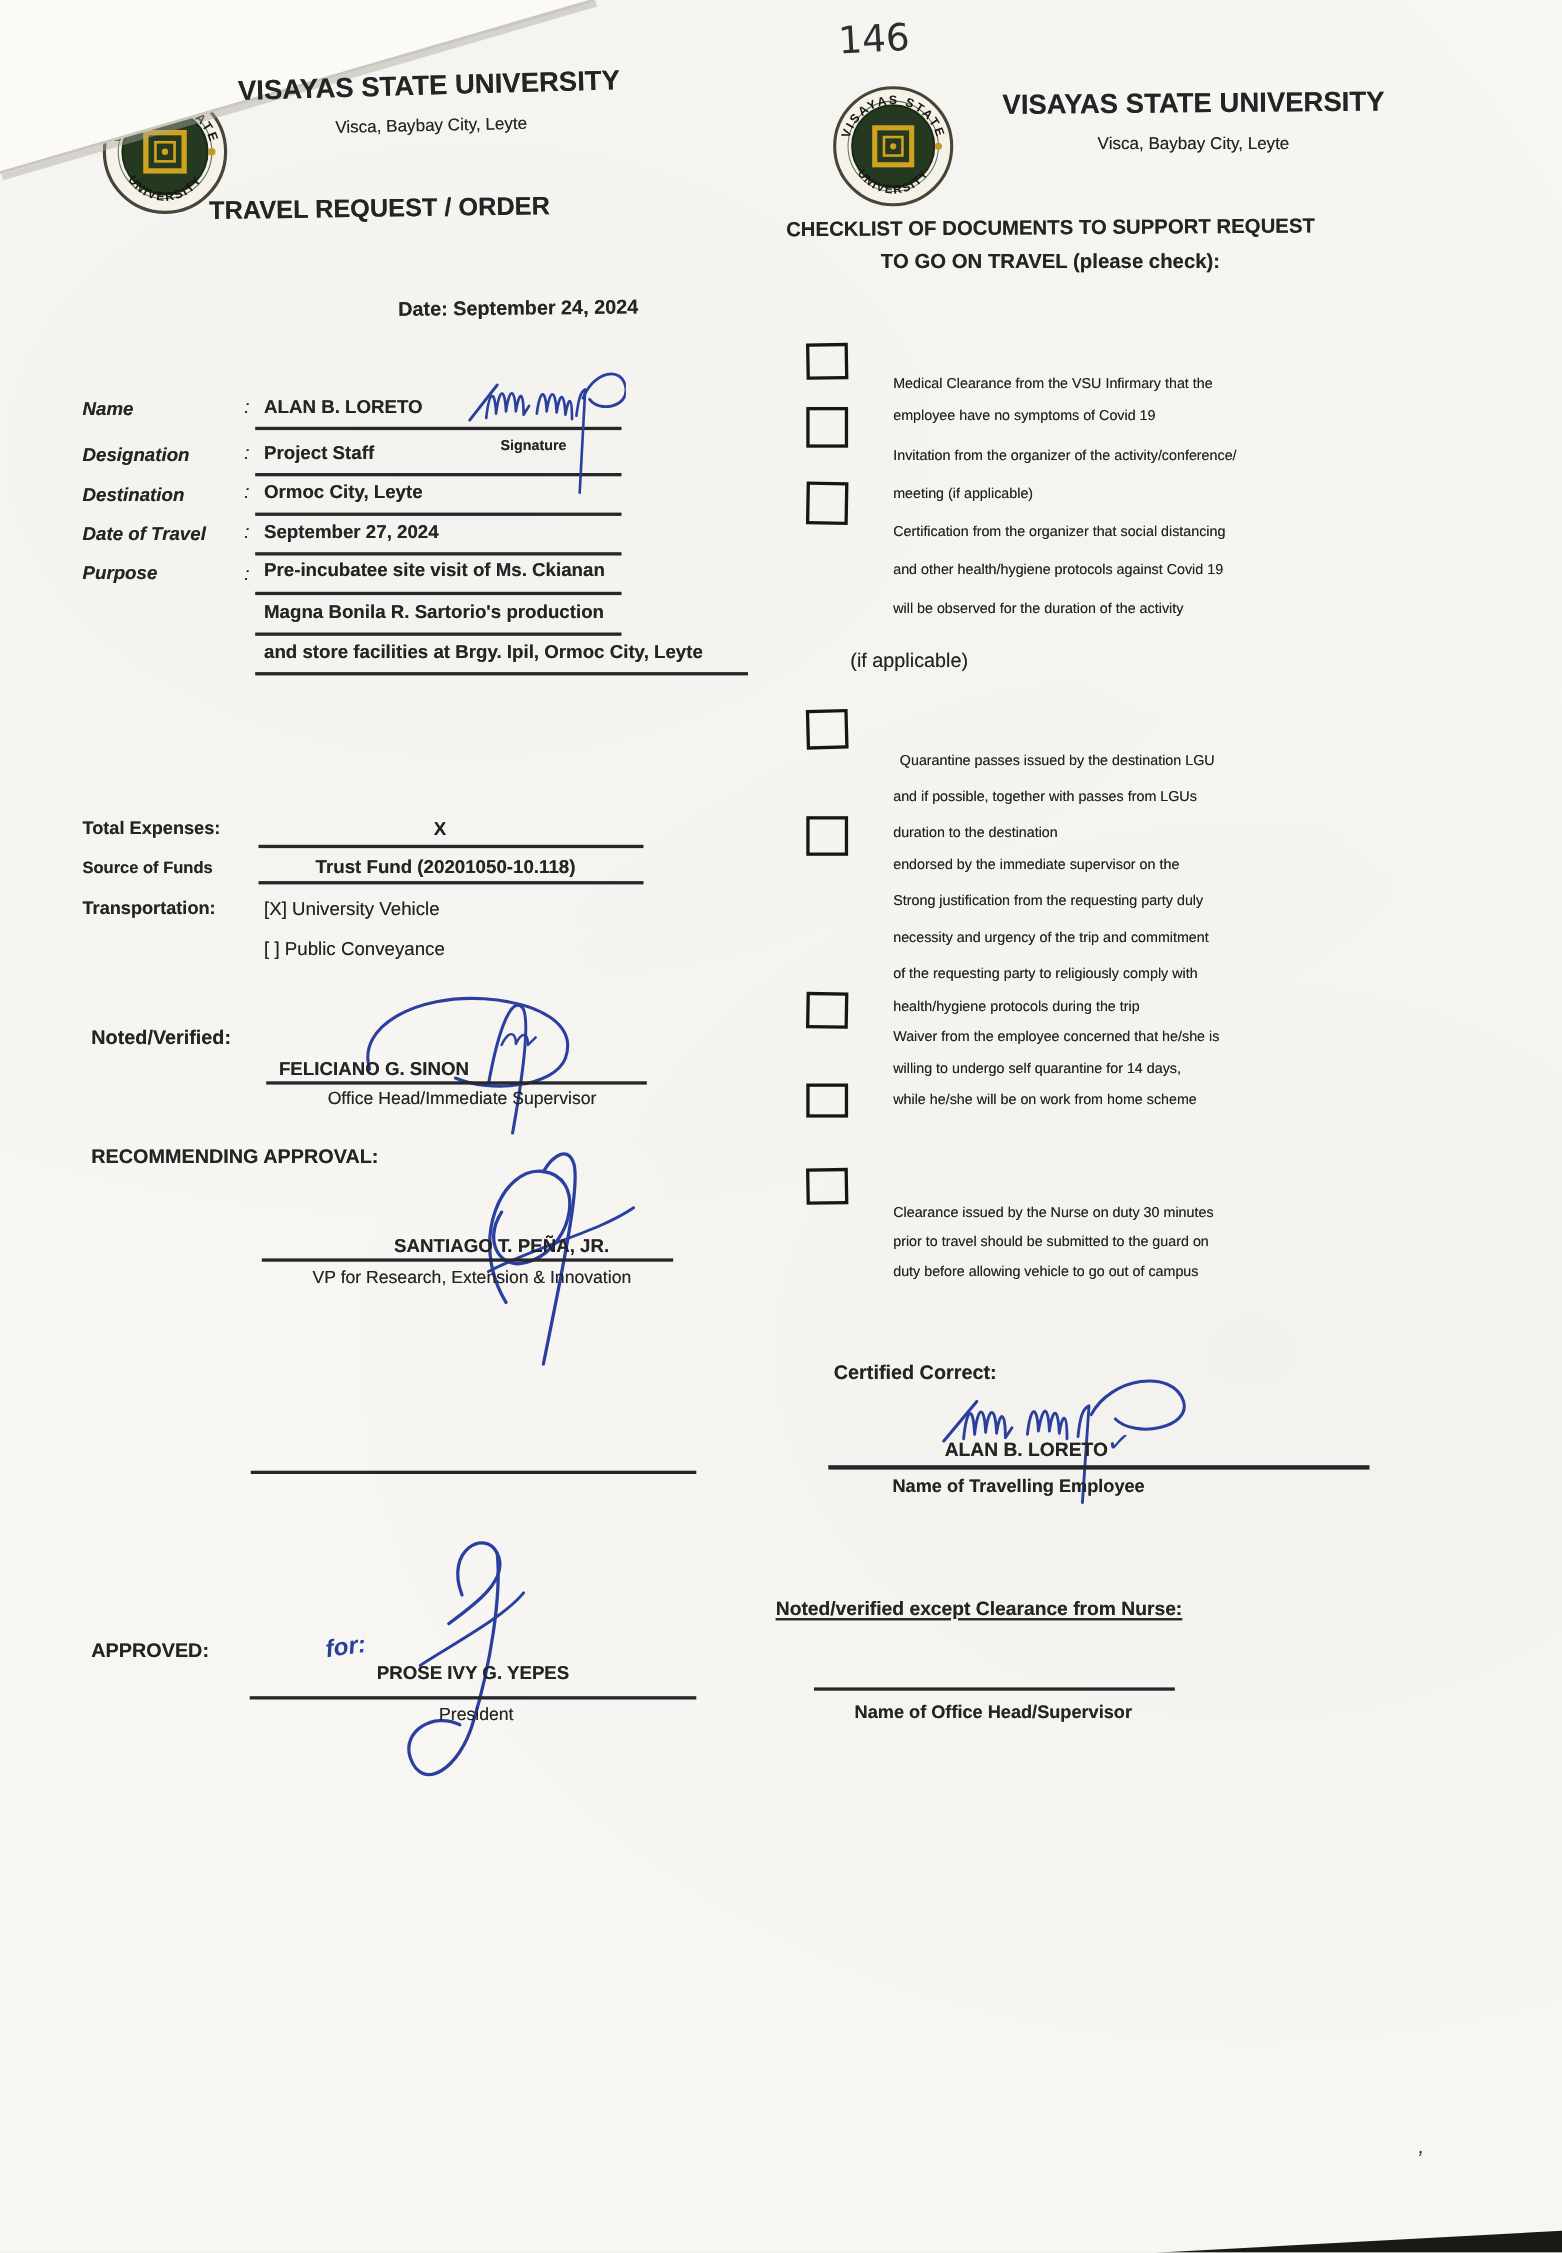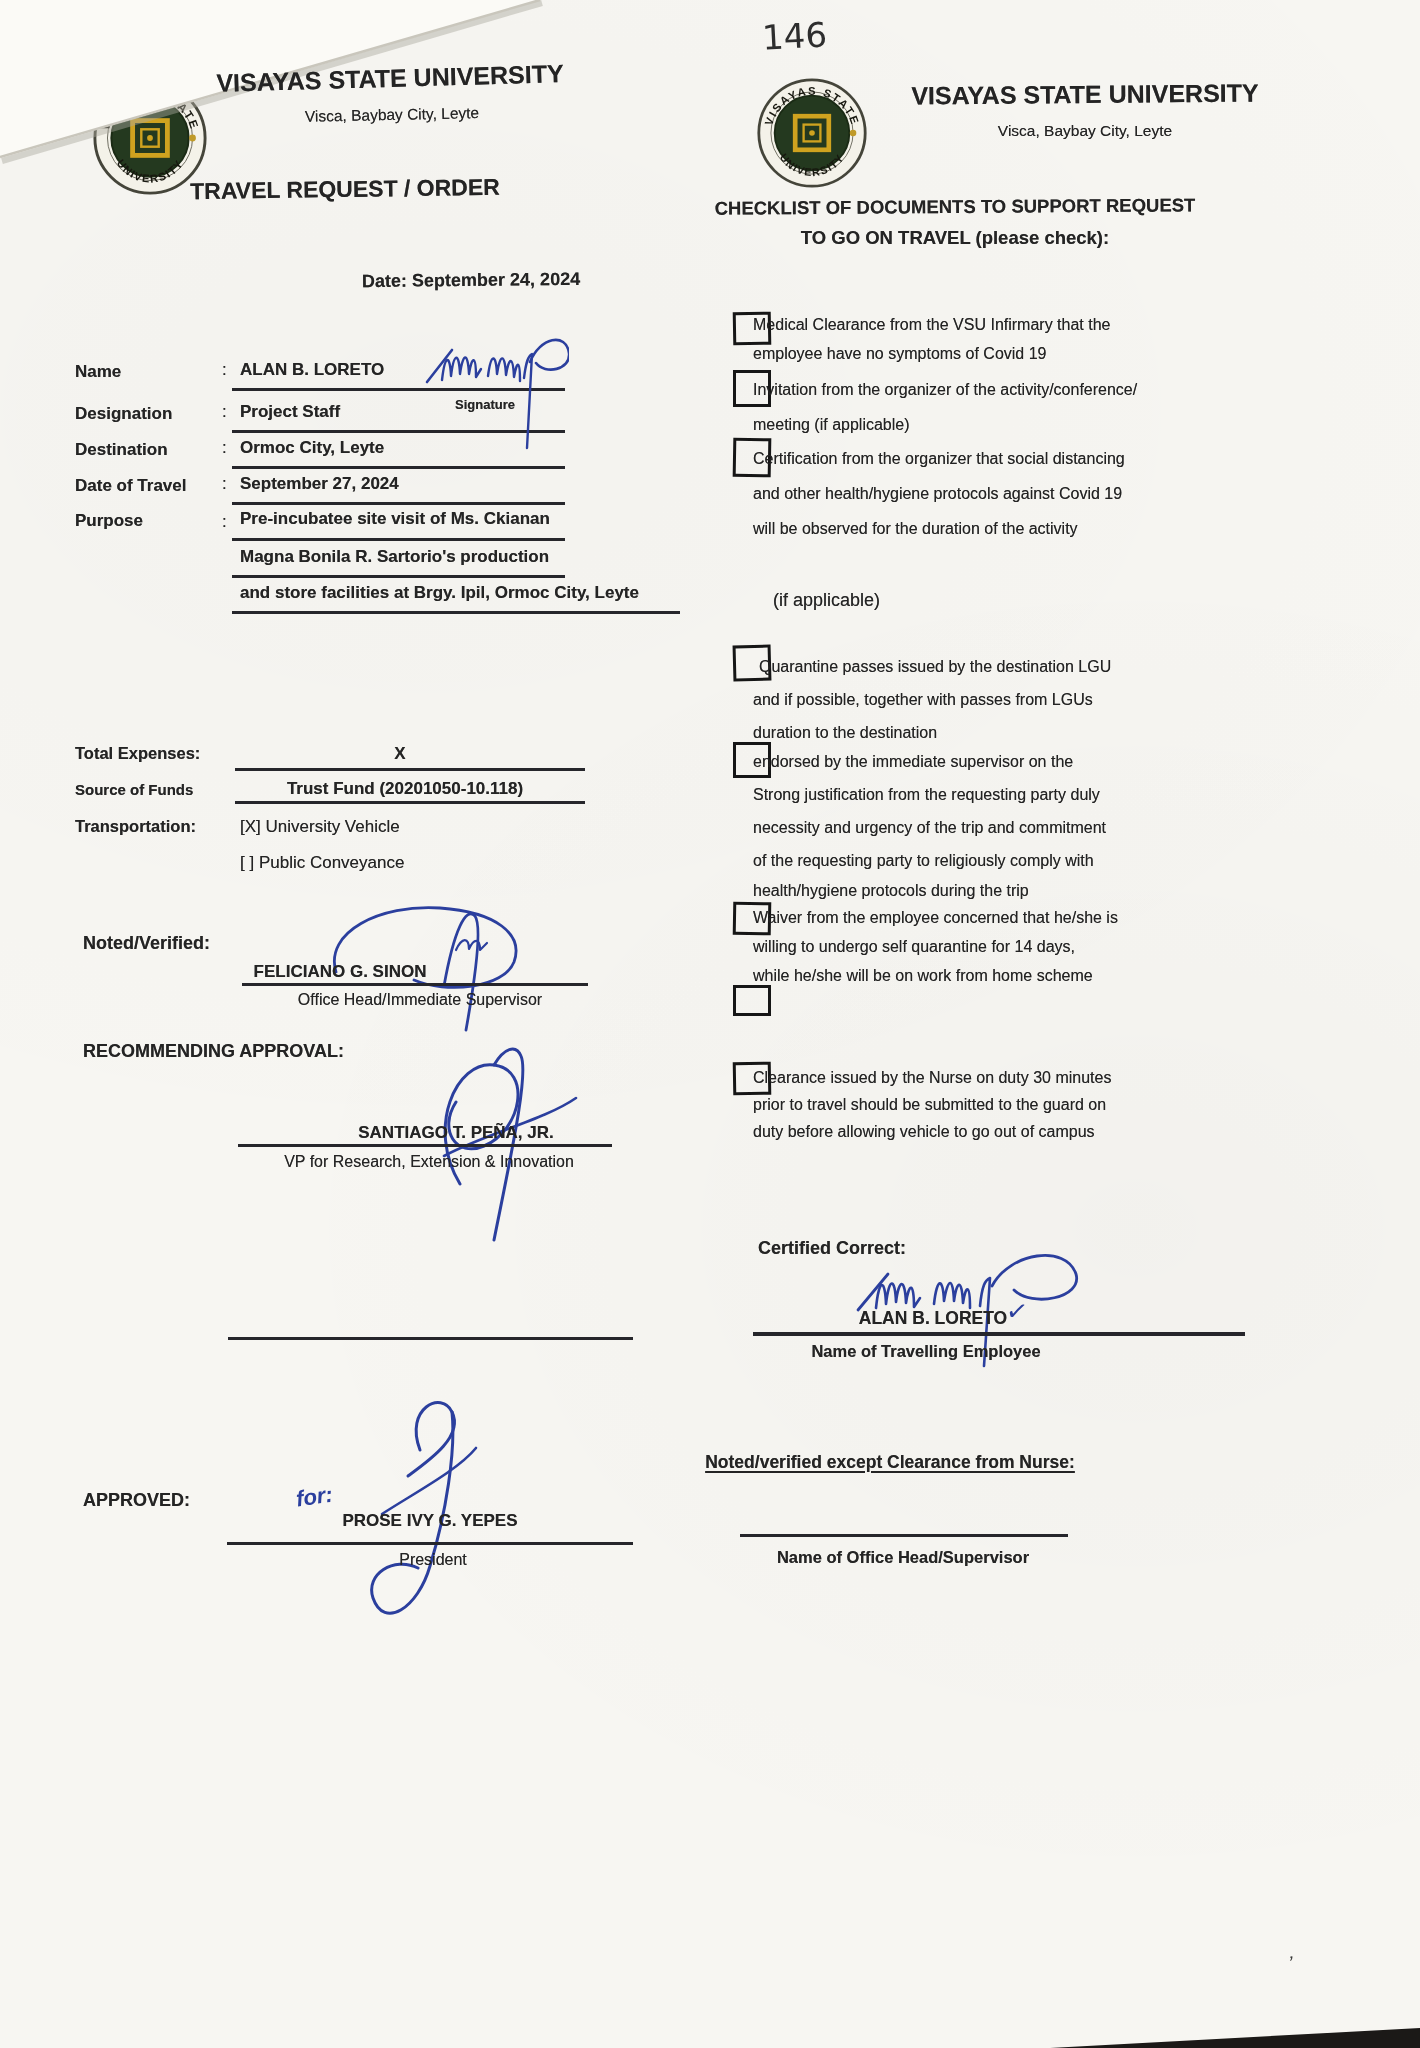--- a/index.html
+++ b/index.html
@@ -11,24 +11,24 @@
       #f7f6f2;
     font-family:"Liberation Sans",sans-serif;
   }
   .abs{position:absolute;}
   .ink{color:#242424;}
   .b{font-weight:bold;}
   .ctr{text-align:center;}
   .scan{text-shadow:0 0 .6px rgba(25,25,25,.55);}
   .rule{position:absolute;background:#26262b;height:3px;}
   .ckbox{position:absolute;left:733px;width:32px;height:27px;border:3.5px solid #161616;background:transparent;}
-  .ck-text{position:absolute;left:753px;width:430px;font-size:16px;color:#232323;}
+  .ck-text{position:absolute;left:812px;width:430px;font-size:13px;color:#232323;margin-top:24px;}
   .lh29{line-height:29px;} .lh35{line-height:35px;} .lh33{line-height:33px;}
   .lh26{line-height:26px;} .lh27{line-height:27px;}
-  .fl{font-size:17px;} .fv{font-size:17px;}
+  .fl{font-size:17px;font-style:italic;} .fv{font-size:17px;}
   .sig path{fill:none;stroke:#2b3f9e;stroke-linecap:round;stroke-linejoin:round;}
   .sealtxt{font-family:"Liberation Sans",sans-serif;}
 </style>
 </head>
 <body>
 
 <div class="page">
 
   <svg class="abs" style="left:92px;top:80px;width:116px;height:116px" viewBox="0 0 120 120">
     <circle cx="60" cy="60" r="57" fill="#f4f2e9" stroke="#45453a" stroke-width="3"></circle>

